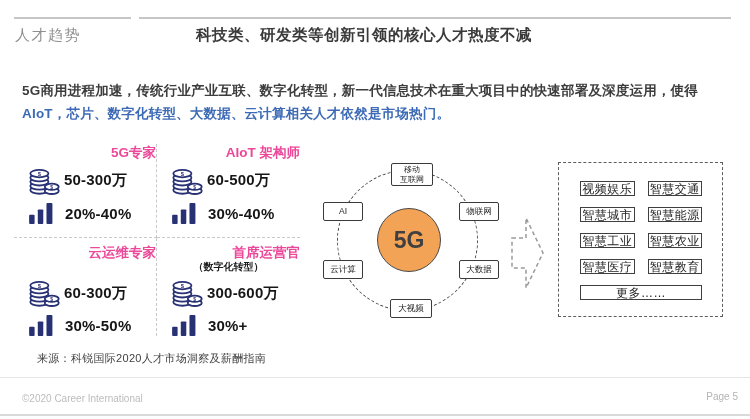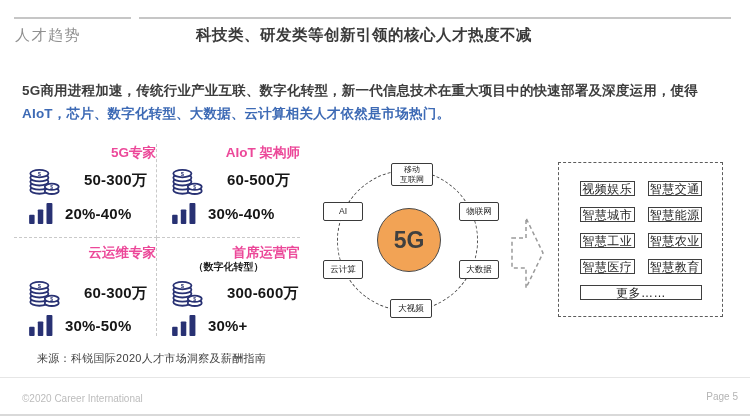--- a/index.html
+++ b/index.html
@@ -21,21 +21,21 @@
     display:grid;grid-template-columns:1fr 1fr;grid-template-rows:1fr 1fr;}
   .stat-cell{position:relative;box-sizing:border-box;padding-top:2px;}
   .stat-cell.q1{border-right:1px dashed #c9c9c9;border-bottom:1px dashed #c9c9c9;}
   .stat-cell.q2{border-bottom:1px dashed #c9c9c9;}
   .stat-cell.q3{border-right:1px dashed #c9c9c9;}
   .stat-cell.row2{padding-top:8px;}
   .stat-title{text-align:right;font-size:13.5px;font-weight:bold;color:#ec4899;line-height:1.1;}
   .stat-sub{display:none;}
   .row2 .stat-sub{display:block;text-align:center;font-size:10px;font-weight:bold;color:#1c1c1c;height:12px;line-height:12px;}
   .stat-row{display:flex;align-items:center;}
-  .stat-row.salary{margin-top:6px;padding-left:13px;gap:24px;}
+  .stat-row.salary{margin-top:6px;padding-left:13px;gap:4px;}
   .stat-row.growth{margin-top:8px;padding-left:15px;gap:12px;}
   .stat-value{font-size:15px;font-weight:bold;color:#161616;letter-spacing:0.2px;}
 
   
   .ring{position:absolute;left:337px;top:170px;width:141px;height:141px;
     border:1.5px dashed #4a4a4a;border-radius:50%;box-sizing:border-box;}
   .center-circle{position:absolute;left:377px;top:208px;width:64px;height:64px;border-radius:50%;
     background:#f2a355;border:1px solid #4a4a4a;box-sizing:border-box;
     display:flex;align-items:center;justify-content:center;
     font-size:23px;font-weight:bold;color:#404040;}

